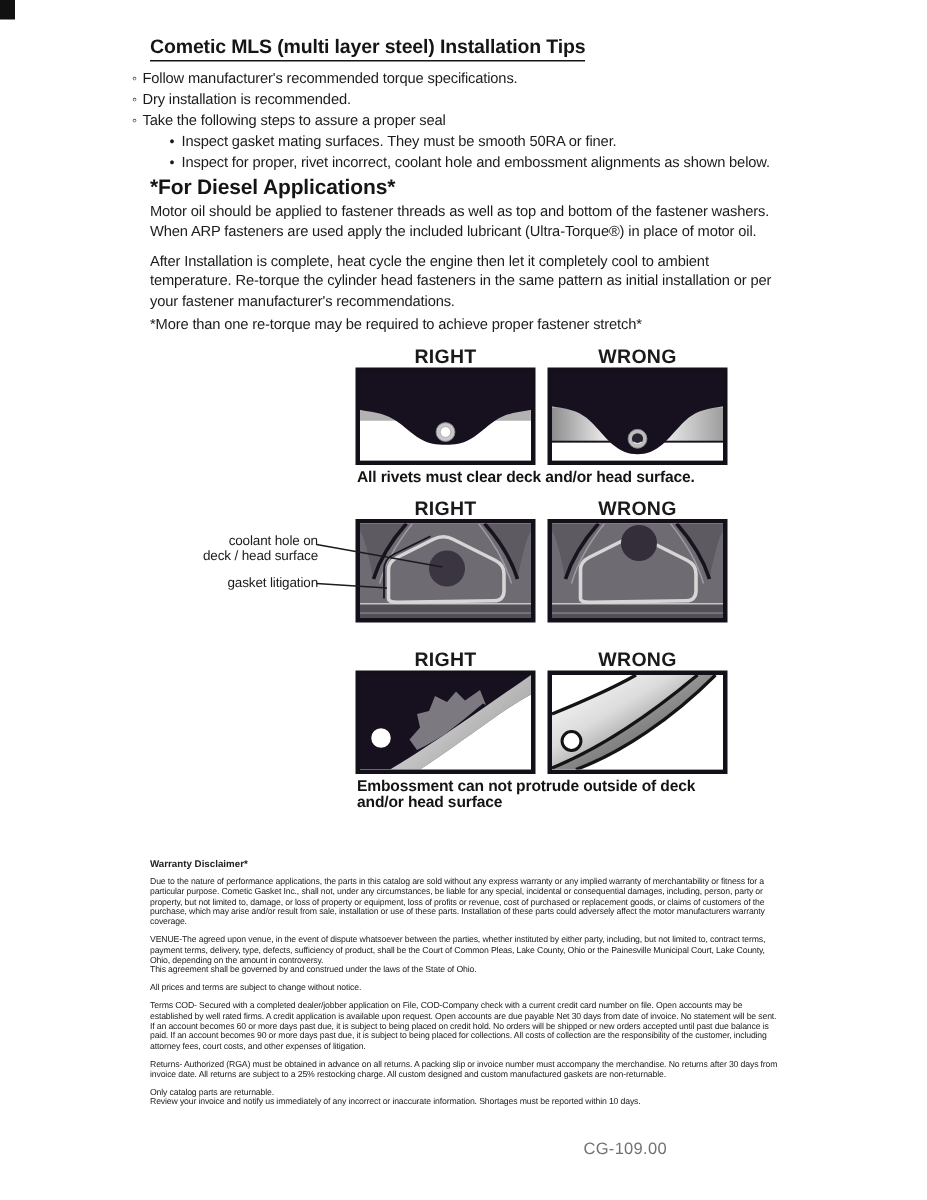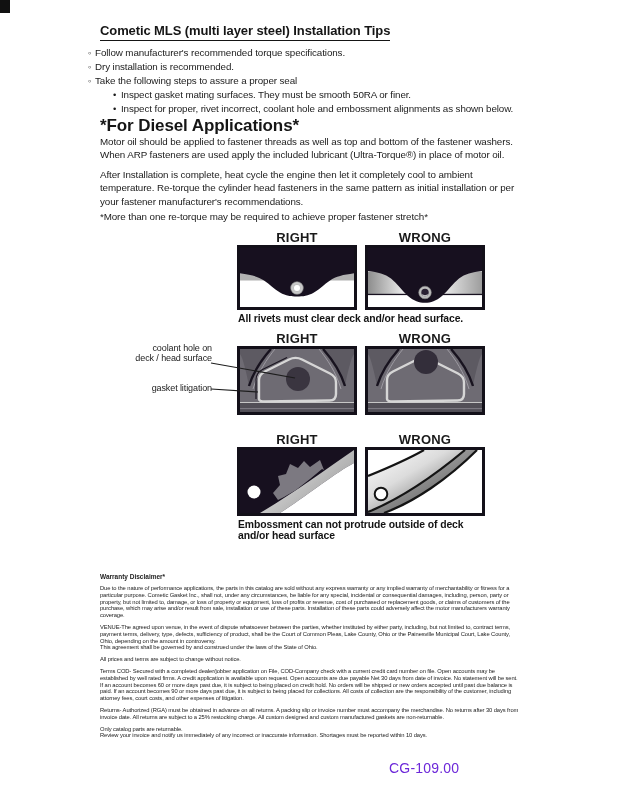--- a/index.html
+++ b/index.html
@@ -16,21 +16,21 @@
     border-bottom:1.6px solid #151515;padding-bottom:2px;display:inline-block;
   }
   .bullets{position:absolute;left:88px;top:46px;width:520px;}
   .bullet{display:flex;align-items:flex-start;height:14px;line-height:14px;
     font-size:9.8px;letter-spacing:-0.1px;white-space:nowrap;}
   .bullet .marker{width:7px;flex:0 0 7px;font-size:9.5px;color:#1b1b1b;}
   .bullet.sub{padding-left:25px;}
   .bullet.sub .marker{width:8px;flex:0 0 8px;}
   .diesel-heading{
     position:absolute;left:100px;top:116px;margin:0;
-    font-size:17px;font-weight:bold;color:#151515;letter-spacing:-0.1px;
+    font-size:14px;font-weight:bold;color:#151515;letter-spacing:-0.1px;
   }
   .body-para{position:absolute;left:100px;width:424px;margin:0;
     font-size:9.8px;line-height:13.4px;letter-spacing:-0.1px;}
   .para1{top:135px;}
   .para2{top:168px;}
   .note{position:absolute;left:100px;top:211px;margin:0;font-size:9.8px;
     letter-spacing:-0.1px;white-space:nowrap;}
 
   
   .diagram-row{position:absolute;left:237px;width:248px;}
@@ -46,29 +46,29 @@
   .panel{border:3px solid #131019;line-height:0;background:#fff;}
   .panel svg{display:block;}
   .caption{font-size:10.4px;font-weight:600;color:#141414;letter-spacing:-0.1px;margin-top:3px;}
   .cap-left{text-align:left;padding-left:1px;}
   .cap-center{text-align:center;}
   .cap-preline{white-space:pre-line;line-height:11px;}
 
   
   .anno-label{position:absolute;width:100px;left:-125px;text-align:right;
     font-size:9px;line-height:10px;letter-spacing:-0.1px;color:#1b1b1b;white-space:pre-line;}
-  .anno-coolant{top:12px;}
+  .anno-coolant{top:24px;}
   .anno-embossment{top:52px;}
   .leader-overlay{position:absolute;left:-125px;top:0;width:250px;height:80px;pointer-events:none;}
 
   
   .disclaimer{position:absolute;left:100px;top:573px;width:420px;color:#222;}
   .disclaimer h3{margin:0 0 5px 0;font-size:6.5px;font-weight:bold;}
   .disclaimer p{margin:0 0 5px 0;font-size:5.8px;line-height:6.8px;letter-spacing:-0.1px;white-space:pre-line;}
-  .footer-code{position:absolute;left:389px;top:760px;font-size:14px;color:#6d28d9;letter-spacing:0.2px;}
+  .footer-code{position:absolute;left:389px;top:760px;font-size:11px;color:#737373;letter-spacing:0.2px;}
 </style>
 </head>
 <body>
 
 <div class="page">
 
   <div class="corner-mark"></div>
 
   <h1 class="title">Cometic MLS (multi layer steel) Installation Tips</h1>
 

